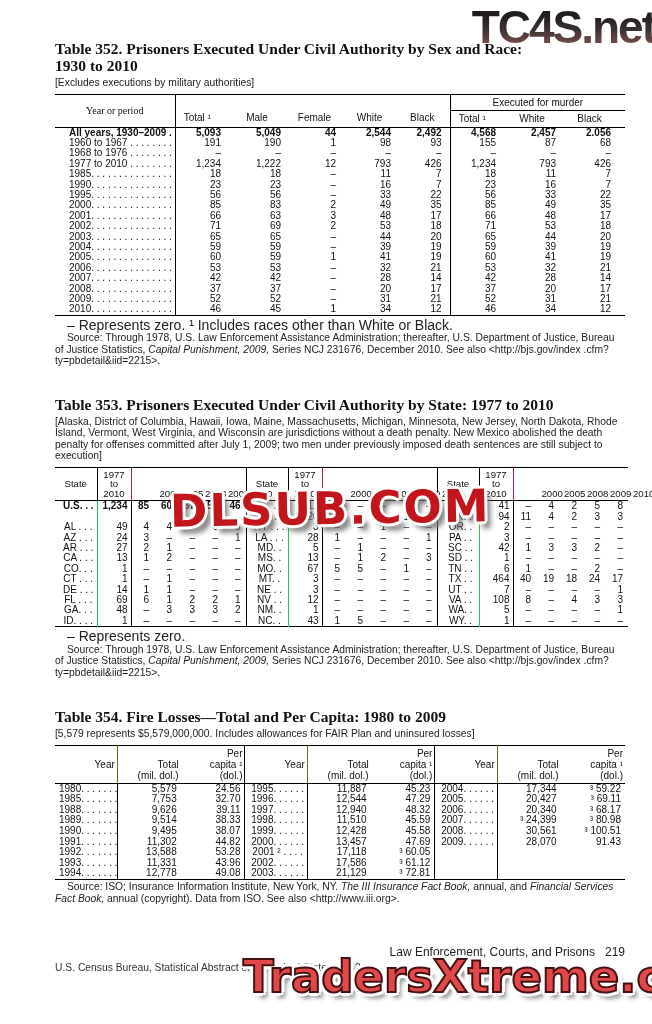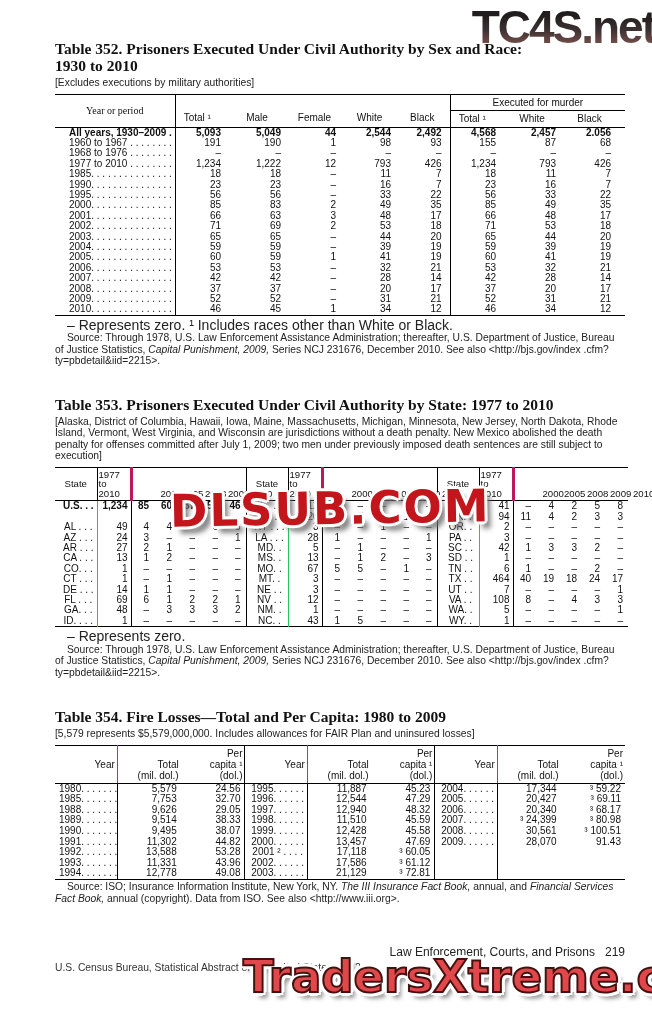--- a/index.html
+++ b/index.html
@@ -29,21 +29,21 @@
   .b{font-weight:bold;}
 
   
   .t353 td{line-height:10.4px;padding:0 1px;white-space:nowrap;overflow:hidden;}
   .t353 .st{text-align:center;border-right:1px solid #22c55e;padding-left:6px;}
   .t353 .tot{text-align:right;border-right:1px solid #000;padding-right:3px;}
   .t353 .yr{text-align:right;padding-right:5px;}
   .t353 .gb{border-left:1px solid #000;}
   .t353 th{vertical-align:bottom;line-height:9.5px;font-size:9.6px;padding:2px 1px;}
   .t353 .st-h{text-align:center;vertical-align:middle;border-right:1px solid #000;}
-  .t353 .tot-h{text-align:left;border-right:3px solid #be185d;}
+  .t353 .tot-h{text-align:center;border-right:1px solid #be185d;}
   .t353 .yr-h{text-align:right;padding-right:3px;padding-left:28px;}
   .prel{white-space:pre-line;}
 
   
   .t354 td{line-height:10.6px;padding:0 1px;white-space:nowrap;overflow:hidden;}
   .t354 .yl{text-align:center;border-right:1px solid #000;padding-left:4px;}
   .t354 .t4{text-align:right;padding-right:16px;}
   .t354 .p4{text-align:right;padding-right:4px;}
   .t354 .gb{border-left:1px solid #000;}
   .t354 th{vertical-align:bottom;line-height:11px;font-size:10px;padding:2px 2px;}
@@ -747,21 +747,21 @@
               <td class="yl gb">1996. . . . . .</td>
               <td class="t4">12,544</td>
               <td class="p4">47.29</td>
               <td class="yl gb">2005. . . . . .</td>
               <td class="t4">20,427</td>
               <td class="p4">³ 69.11</td>
             </tr>
             <tr>
               <td class="yl">1988. . . . . . .</td>
               <td class="t4">9,626</td>
-              <td class="p4">29.05</td>
+              <td class="p4">39.11</td>
               <td class="yl gb">1997. . . . . .</td>
               <td class="t4">12,940</td>
               <td class="p4">48.32</td>
               <td class="yl gb">2006. . . . . .</td>
               <td class="t4">20,340</td>
               <td class="p4">³ 68.17</td>
             </tr>
             <tr>
               <td class="yl">1989. . . . . . .</td>
               <td class="t4">9,514</td>

